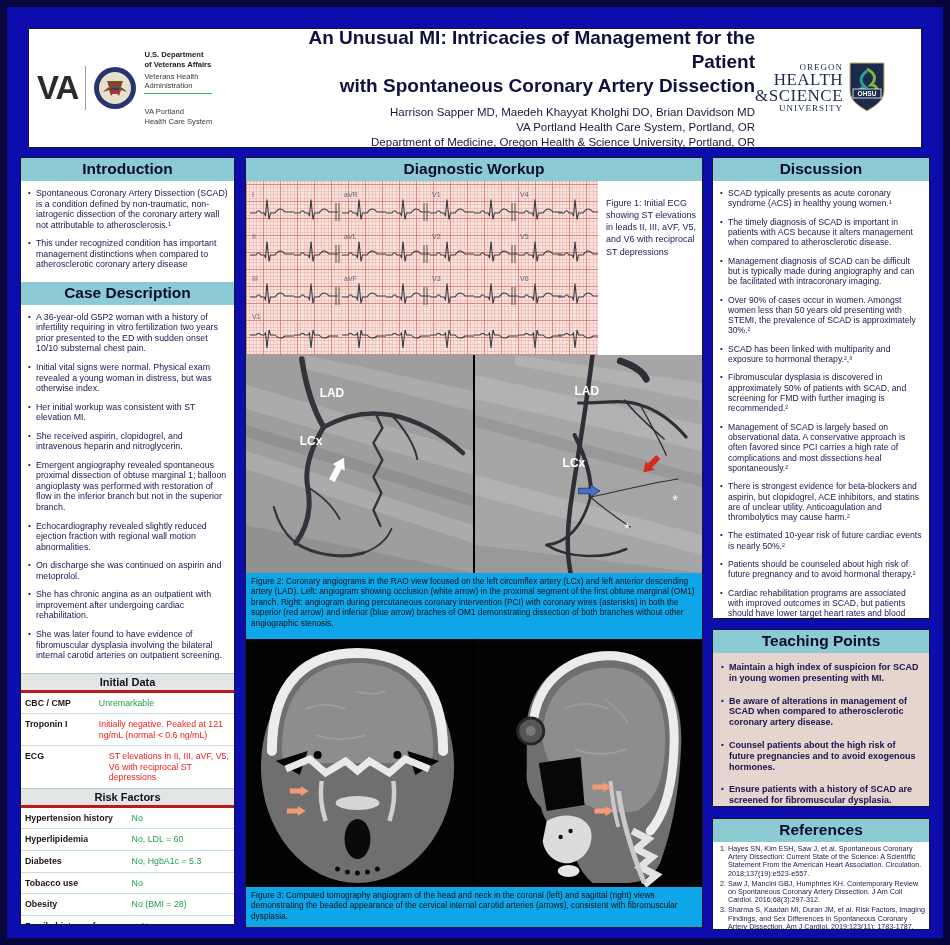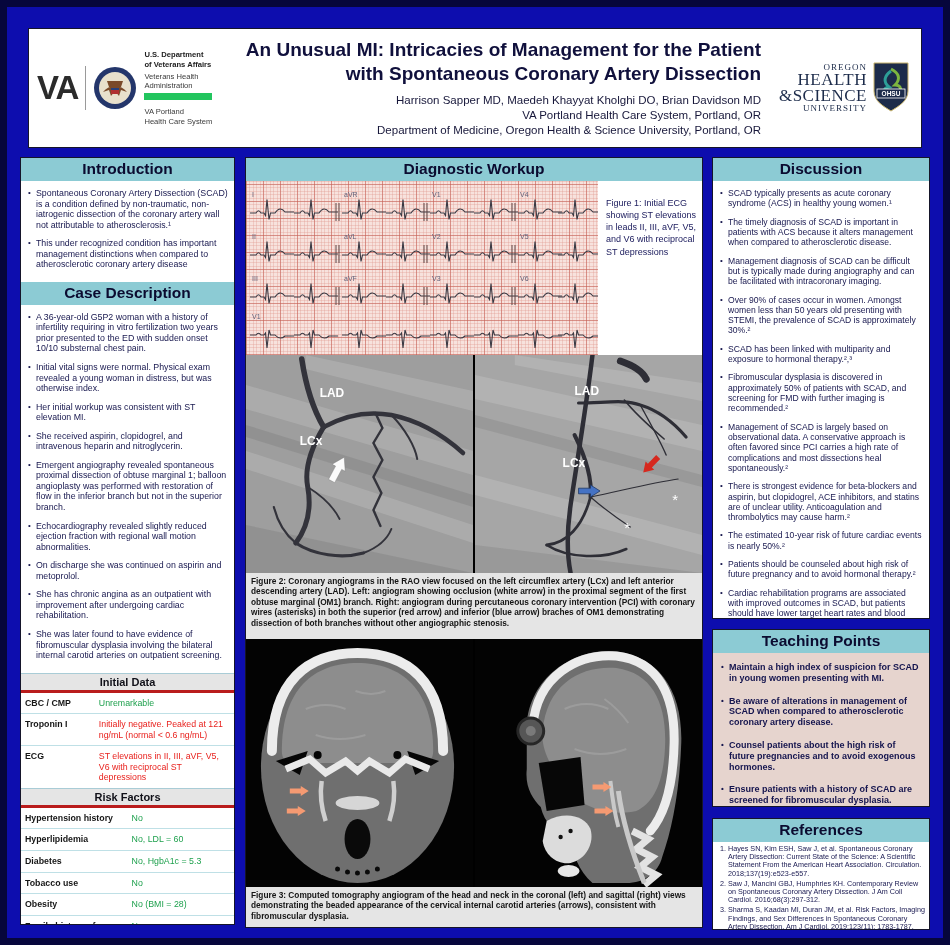--- a/index.html
+++ b/index.html
@@ -11,25 +11,25 @@
   }
   .panel{position:absolute;background:#fff;border:1px solid #15152a;box-sizing:border-box;overflow:hidden;}
 
   
   .hdr{left:28px;top:28px;width:894px;height:120px;display:flex;align-items:center;}
   .va-logo{flex:0 0 208px;display:flex;align-items:center;padding-left:8px;gap:7px;}
   .va-mark{font-size:33px;font-weight:bold;color:#2b2b2b;letter-spacing:-1px;}
   .va-div{width:1px;height:44px;background:#9a9a9a;}
   .va-txt{font-size:7.6px;color:#3a3a3a;line-height:1.22;}
   .va-dept{font-weight:bold;color:#222;margin-bottom:3px;}
-  .va-sub{padding-top:7px;border-top:7px solid #22c55e;margin-top:3px;}
+  .va-sub{padding-top:13px;border-top:1px solid #22c55e;margin-top:3px;}
   .titles{flex:1;text-align:right;}
   .title{font-size:19px;font-weight:bold;color:#10103c;line-height:1.25;margin:0 0 7px;}
   .authors,.affil{font-size:11.5px;color:#17173a;line-height:1.3;}
-  .ohsu{flex:0 0 150px;display:flex;align-items:center;justify-content:flex-end;padding-right:10px;gap:4px;}
+  .ohsu{flex:0 0 150px;display:flex;align-items:center;justify-content:flex-start;padding-right:16px;gap:4px;}
   .ohsu-txt{text-align:right;color:#1c2b4a;font-family:"Liberation Serif",serif;line-height:.95;}
   .ohsu-sm{font-size:9px;letter-spacing:1px;}
   .ohsu-lg{font-size:17px;letter-spacing:.5px;}
 
   
   .band{background:#8ccbd4;color:#0b0b30;font-weight:bold;font-size:15.5px;text-align:center;padding:2px 8px 3px;}
   .subband{background:#e5e5e5;color:#101018;font-weight:bold;font-size:11px;text-align:center;padding:2px 0;border-top:1px solid #a9ccd6;border-bottom:3px solid #b91c1c;}
 
   
   ul.bul{list-style:none;margin:0;padding:7px 6px 4px 6px;}
@@ -43,21 +43,21 @@
   .teach .tbody{background:#e6d4ce;height:100%;}
   .teach ul.bul{padding:9px 7px 4px 7px;}
   .teach ul.bul li{font-weight:bold;font-size:9px;margin-bottom:12px;color:#14144e;}
   .refs{top:818px;height:112px;}
   .refs ol{margin:0;padding:3px 4px 2px 15px;font-size:7.2px;line-height:1.14;color:#181850;}
   .refs li{margin-bottom:2px;}
 
   
   .tbl{font-size:8.8px;}
   .trow{display:flex;border-bottom:1px solid #bfe0e6;padding:5px 4px;}
-  .trow:last-child{border-bottom:none;}
+  .trow:last-child{border-bottom:none;gap:10px;}
   .tlabel{font-weight:bold;color:#161616;line-height:1.2;}
   .tval{flex:1;line-height:1.2;}
   .id .tlabel{flex:0 0 36%;}
   .rf .tlabel{flex:0 0 52%;}
   .good{color:#1fa14e;}
   .bad{color:#e8211d;}
 
   
   .col-mid{left:245px;top:157px;width:458px;height:771px;display:flex;flex-direction:column;}
   .ecg-wrap{height:174px;display:flex;flex:0 0 auto;}
@@ -69,21 +69,21 @@
       repeating-linear-gradient(90deg, rgba(196,94,84,.55) 0, rgba(196,94,84,.55) 1px, transparent 1px, transparent 17px),
       repeating-linear-gradient(0deg, rgba(223,150,140,.33) 0, rgba(223,150,140,.33) 1px, transparent 1px, transparent 3.4px),
       repeating-linear-gradient(90deg, rgba(223,150,140,.33) 0, rgba(223,150,140,.33) 1px, transparent 1px, transparent 3.4px);
   }
   .ecg svg{display:block;width:100%;height:100%;}
   .fig1cap{flex:1;font-size:9px;color:#202060;line-height:1.35;padding:16px 5px 0 8px;}
   .blackfig{background:#000;display:flex;gap:2px;flex:0 0 auto;}
   .angio{height:218px;}
   .ct{height:248px;}
   .blackfig svg{width:50%;height:100%;display:block;}
-  .figcap{font-size:8.3px;color:#141414;line-height:1.26;padding:3px 5px;background:#e5e5e5;flex:0 0 auto;font-weight:bold;}
+  .figcap{font-size:8.3px;color:#141414;line-height:1.26;padding:3px 5px;background:#0ea5e9;flex:0 0 auto;}
   .cap2{height:60px;}
   .cap3{flex:1;}
   .svglbl{font-weight:bold;fill:#fff;font-size:12px;font-family:"Liberation Sans",sans-serif;}
   .star{fill:#fff;font-size:15px;font-family:"Liberation Sans",sans-serif;}
   .ecglbl{fill:#62627a;font-size:7px;font-family:"Liberation Sans",sans-serif;}
 </style>
 </head>
 <body>
 
 <div class="panel hdr">

